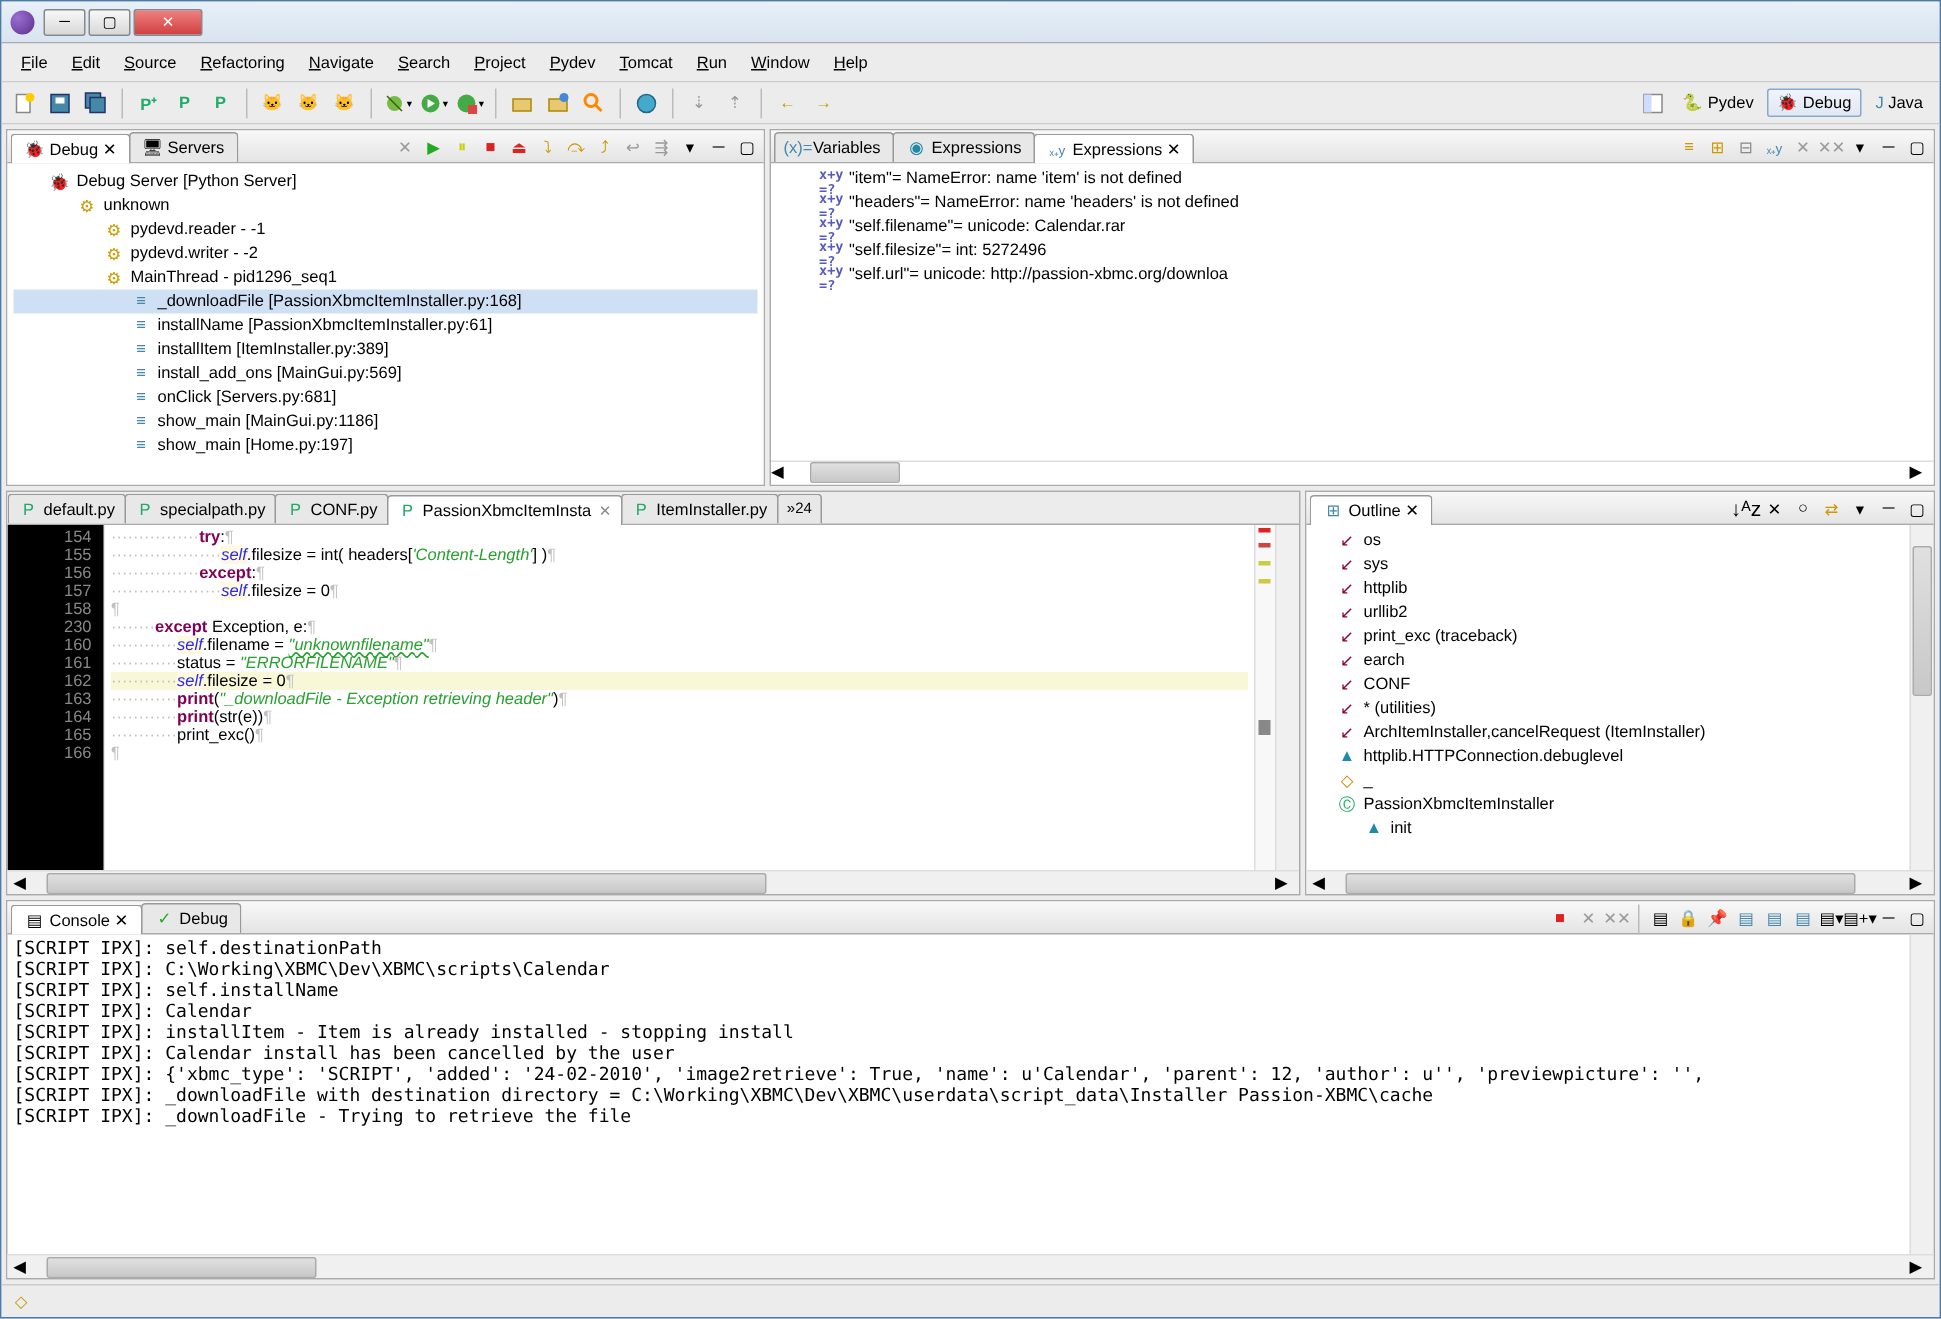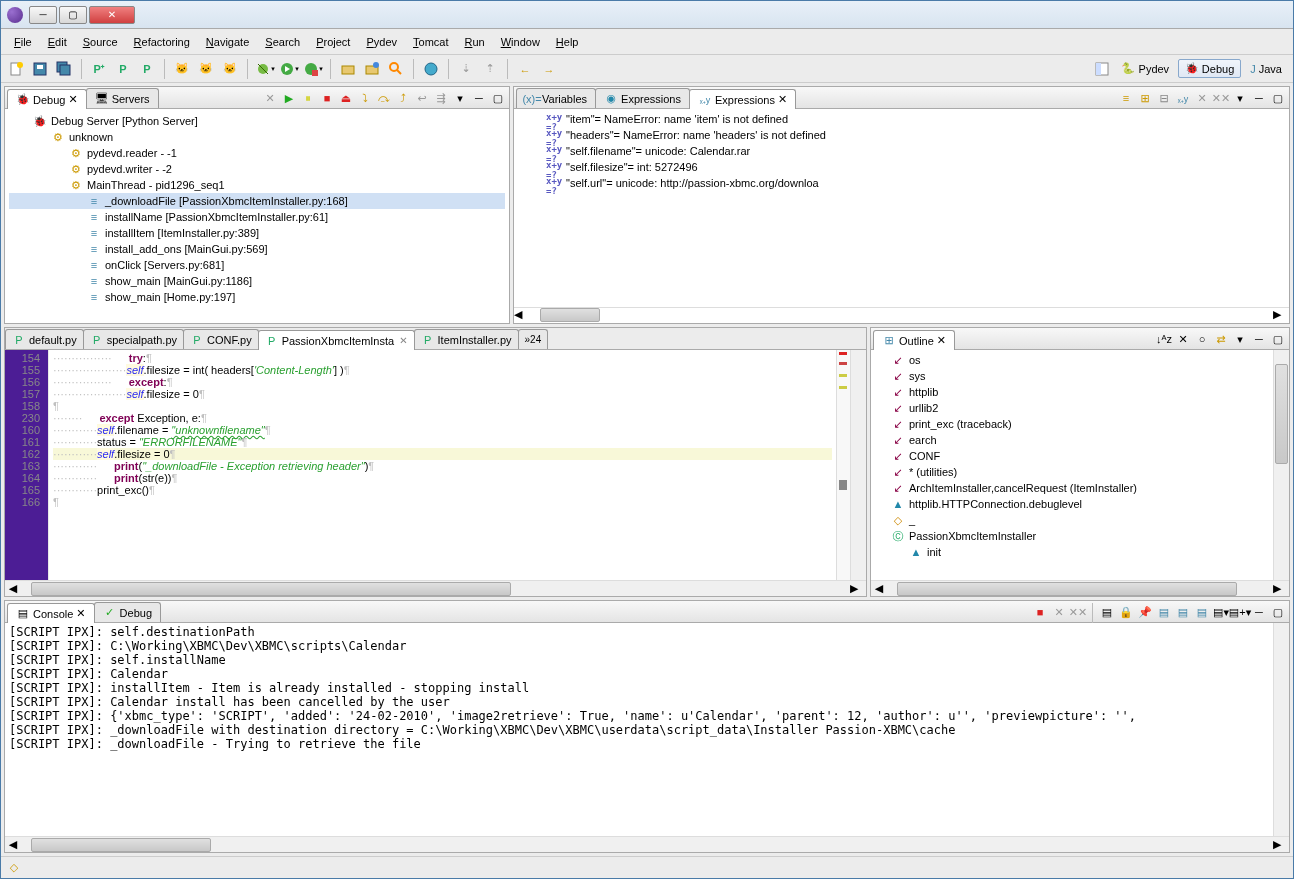--- a/index.html
+++ b/index.html
@@ -33,25 +33,25 @@
 .ind { display:inline-block; }
 .ticon-sm { width:14px;height:14px;display:inline-flex;align-items:center;justify-content:center;flex-shrink:0;}
 .expr-list { padding:2px 32px;}
 .expr-item { display:flex;align-items:center;gap:4px;padding:1px 0;}
 .exp-icon { width:16px;height:14px;color:#5858c0;font-family:monospace;font-size:9px;font-weight:bold;}
 .editor-tabs { display:flex;align-items:flex-end;height:22px;background:#ececec;border-bottom:1px solid #aaa;}
 .etab { display:flex;align-items:center;gap:3px;padding:2px 6px;border:1px solid #999;border-bottom:none;border-radius:3px 3px 0 0;background:#e8e8e8;height:20px;margin-right:-1px;}
 .etab.active { background:white;position:relative;top:1px;}
 .etab .close-x { color:#888;margin-left:2px;font-size:10px;}
 .code-area { display:flex;flex:1;overflow:auto;font-family:Consolas,monospace;font-size:12px;position:relative;}
-.gutter { width:44px;background:#4c1d95;color:#888;text-align:right;padding:2px 8px 2px 2px;border-right:1px solid #e8e8e8;}
+.gutter { width:65px;background:#000000;color:#888;text-align:right;padding:2px 8px 2px 2px;border-right:1px solid #e8e8e8;}
 .overview { width:14px;background:#f8f8f8;border-left:1px solid #ddd;position:relative;}
 .ov-mark { position:absolute;left:2px;width:8px;height:3px;}
 .codelines { flex:1;padding:2px 4px;white-space:pre;position:relative;}
-.kw { color:#7f0055;font-weight:bold;margin-left:17px;}
+.kw { color:#7f0055;font-weight:bold;}
 .self { color:#2a2af0;font-style:italic;background:#fffadf;}
 .str { color:#2aa030;font-style:italic;}
 .strlink { color:#2aa030;font-style:italic;text-decoration:underline wavy #2aa030;}
 .ws { color:#c0c0c0;}
 .hl-line { background:#f8f8d8;}
 .outline-list { padding:2px;}
 .outl-item { display:flex;align-items:center;gap:4px;padding:1px 0 1px 18px;}
 .console-content { font-family:Consolas,monospace;font-size:12px;padding:2px 4px;white-space:pre;overflow:auto;flex:1;}
 .console-header { padding:2px 6px;border-bottom:1px solid #ddd;background:#f8f8f8;}
 .statusbar { height:22px;background:#ececec;border-top:1px solid #ccc;display:flex;align-items:center;padding:0 6px;}
@@ -459,21 +459,21 @@
 
     <div class="pane" style="width:420px">
       <div class="tabbar">
         <div class="tab active">
             <span class="ticon-sm" style="color:#48a">⊞</span>
             <span>Outline</span>
             <span class="close-x">✕</span>
           </div>
         <div class="pane-toolbar">
           <div class="tbtn">
-              <span style="font-size:11px">↓ᴬz</span>
+              <span style="font-size:14px">↓ᴬz</span>
             </div>
           <div class="tbtn">
               <span>✕</span>
             </div>
           <div class="tbtn">
               <span>○</span>
             </div>
           <div class="tbtn">
               <span style="color:#c90">⇄</span>
             </div>

